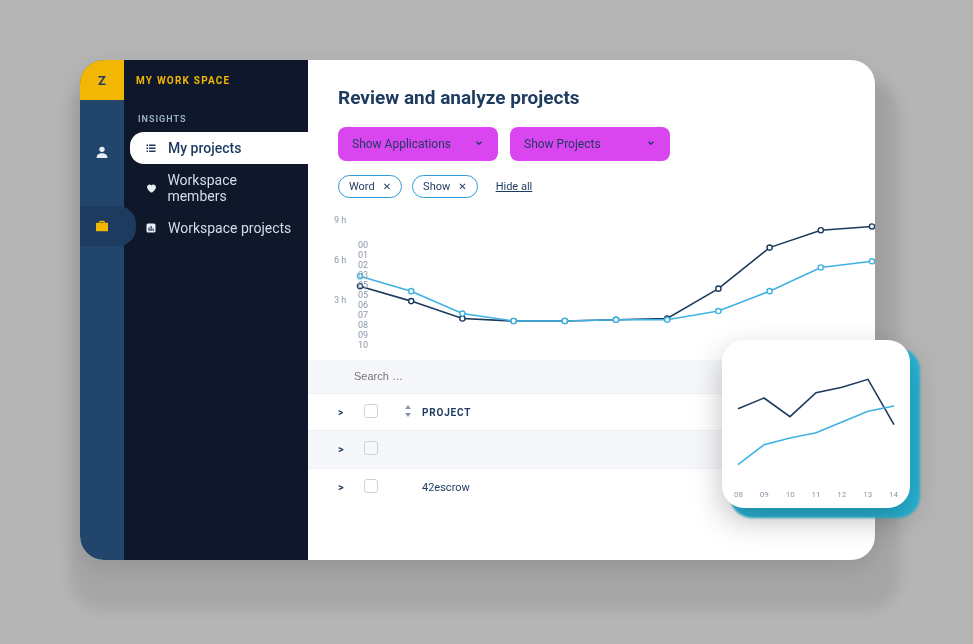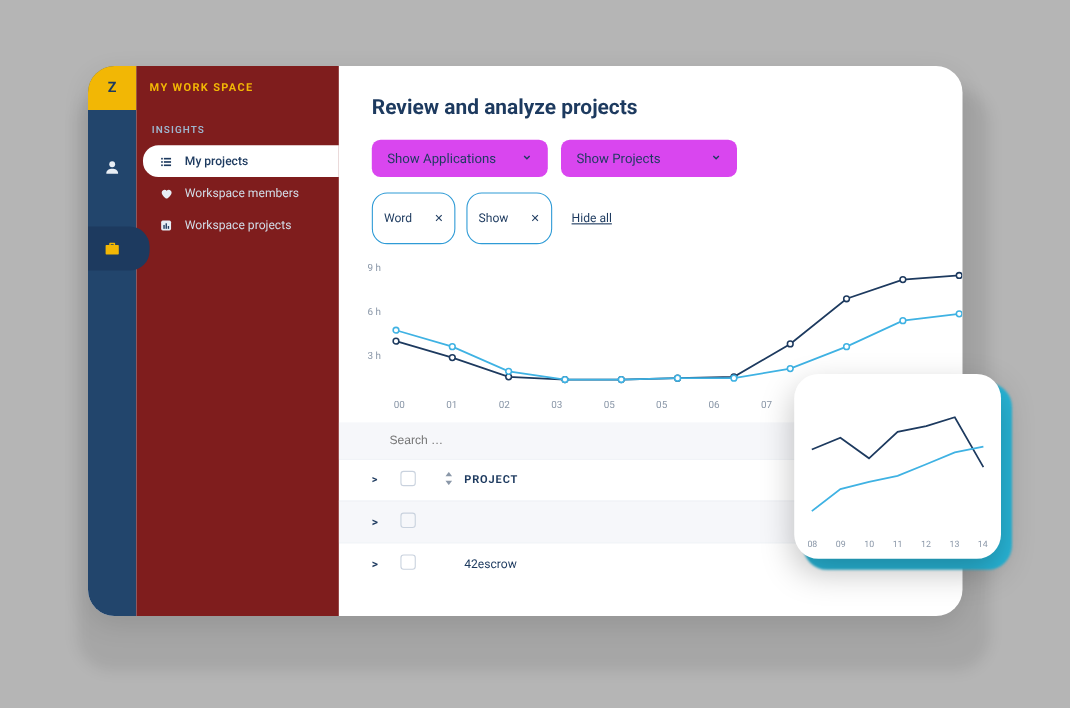--- a/index.html
+++ b/index.html
@@ -58,21 +58,21 @@
     content:"";
     position:absolute;
     left:0; top:2px; bottom:2px; right:-12px;
     background:#1d3a5f;
     border-radius: 0 18px 18px 0;
     z-index:0;
   }
   .rail-icon svg { position:relative; z-index:1; }
   .sidebar {
     width: 184px;
-    background: #7f1d1d;
+    background: #0f172a;
     color: #e8eef5;
     padding-top: 0;
   }
   .sidebar-title {
     height: 40px;
     display:flex;align-items:center;
     padding-left: 12px;
     font-size: 10px;
     font-weight: 700;
     letter-spacing: 1.2px;
@@ -82,21 +82,21 @@
     font-size: 9px;
     letter-spacing: 1px;
     color: #9db4cc;
     padding: 14px 14px 8px;
     font-weight: 600;
   }
   .nav-item {
     display:flex; align-items:center;
     gap: 10px;
     padding: 8px 14px;
-    font-size: 11px;
+    font-size: 14px;
     color: #d3dde8;
     cursor: pointer;
     border-radius: 14px 0 0 14px;
     margin-left: 6px;
   }
   .nav-item.active {
     background: #ffffff;
     color: #1d3a5f;
     font-weight: 500;
   }
@@ -135,22 +135,22 @@
   }
   .chev { color:#1d3a5f; }
   .chips-row {
     display:flex; gap:10px; align-items:center; margin-bottom:12px;
   }
   .chip {
     border:1px solid #2f9bd6;
     color:#1d3a5f;
     border-radius: 14px;
     font-size: 11px;
-    padding: 16px 10px;
-    display:flex; align-items:center; gap:20px;
+    padding: 4px 10px;
+    display:flex; align-items:center; gap:8px;
     cursor:pointer;
     justify-content:flex-end;
   }
   .chip-x { color:#1d3a5f; font-size:10px; }
   .hide-all {
     font-size: 11px;
     color:#1d3a5f;
     text-decoration: underline;
     margin-left: 8px;
     cursor:pointer;
@@ -164,21 +164,21 @@
   .ylabel {
     position:absolute;
     left:0;
     font-size:9px;
     color:#8a97a8;
     transform: translateY(-50%);
   }
   .xlabels {
     position:absolute; left:24px; right:0; bottom:0;
     display:flex; justify-content:space-between;
-    font-size:9px; color:#8a97a8;
+    font-size:9px; color:#8a97a8;flex-direction:column;
   }
   svg.chart { position:absolute; left:22px; top:0; }
 
   .table-area { margin-left:-30px; margin-right:-30px; }
   .search-row {
     background:#f6f7fa;
     padding: 10px 46px;
     font-size:11px;
     color:#9aa5b5;
   }

